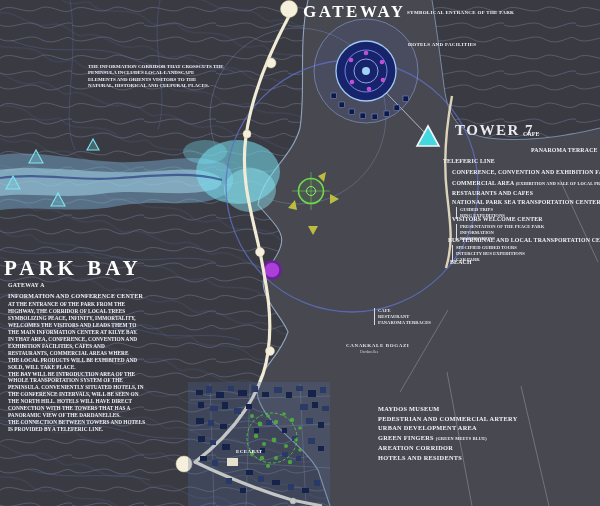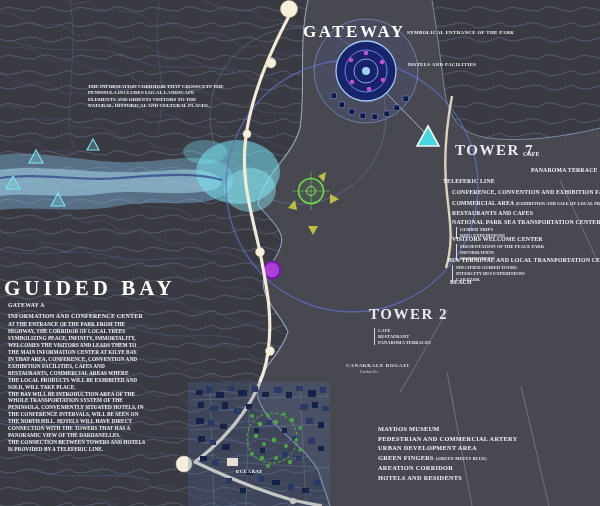--- a/index.html
+++ b/index.html
@@ -2,21 +2,21 @@
 <html><head>
 <meta charset="utf-8">
 <style>
   html,body{margin:0;padding:0;background:#222;}
   .stage{
     position:relative;width:600px;height:506px;overflow:hidden;
     background:#474850;
     font-family:"Liberation Serif",serif;
   }
   .stage svg{position:absolute;left:0;top:0;}
-  .lbl{position:absolute;color:#f1f1f5;white-space:nowrap;z-index:5;margin-top:20px;}
+  .lbl{position:absolute;color:#f1f1f5;white-space:nowrap;z-index:5;}
   .h-gateway{font-size:17px;font-weight:bold;letter-spacing:2.5px;color:#fff;}
   .h-tower{font-size:15px;font-weight:bold;letter-spacing:1.5px;color:#e9e9ef;}
   .h-kilye{font-size:21px;font-weight:bold;letter-spacing:4px;color:#fff;}
   .note{font-size:5px;font-weight:bold;letter-spacing:.3px;}
   .feat{font-size:5.8px;font-weight:bold;letter-spacing:.2px;}
   .tinynote{font-size:4.2px;font-weight:bold;}
   .sublist{border-left:.8px solid #d9d9e2;padding-left:3px;}
   .sub{font-size:4.6px;line-height:5.8px;font-weight:bold;color:#e4e4ec;}
   .para{font-size:5.3px;line-height:6.95px;font-weight:bold;white-space:pre-line;color:#eef0f6;}
   .southitem{font-size:6.3px;font-weight:bold;letter-spacing:.3px;line-height:9.6px;}
@@ -283,21 +283,21 @@
 
 <div class="lbl feat" style="left:448px;top:237px">BUS TERMINAL AND LOCAL TRANSPORTATION CENTER</div>
 <div class="lbl sublist" style="left:452px;top:245px">
   <div class="sub">SPECIFIED GUIDED TOURS</div>
   <div class="sub">INTERCITY BUS EXPEDITIONS</div>
   <div class="sub">CAR PARK</div>
 </div>
 
 <div class="lbl feat" style="left:450px;top:259px">BEACH</div>
 
-<div class="lbl h-kilye" style="left:4px;top:256px">GUIDED BAY</div>
+<div class="lbl h-kilye" style="left:4px;top:256px">PARK BAY</div>
 <div class="lbl note" style="left:8px;top:282px;font-size:5.8px">GATEWAY A</div>
 <div class="lbl feat" style="left:8px;top:293px;font-size:6px">INFORMATION AND CONFERENCE CENTER</div>
 <div class="lbl para" style="left:8px;top:301px">AT THE ENTRANCE OF THE PARK FROM THE
 HIGHWAY, THE CORRIDOR OF LOCAL TREES
 SYMBOLIZING PEACE, INFINITY, IMMORTALITY,
 WELCOMES THE VISITORS AND LEADS THEM TO
 THE MAIN INFORMATION CENTER AT KILYE BAY.
 IN THAT AREA, CONFERENCE, CONVENTION AND
 EXHIBITION FACILITIES, CAFES AND
 RESTAURANTS, COMMERCIAL AREAS WHERE
@@ -306,21 +306,20 @@
 THE BAY WILL BE INTRODUCTION AREA OF THE
 WHOLE TRANSPORTATION SYSTEM OF THE
 PENINSULA. CONVENIENTLY SITUATED HOTELS, IN
 THE CONFERENCE INTERVALS, WILL BE SEEN ON
 THE NORTH HILL. HOTELS WILL HAVE DIRECT
 CONNECTION WITH THE TOWERS THAT HAS A
 PANORAMIC VIEW OF THE DARDANELLES.
 THE CONNECTION BETWEEN TOWERS AND HOTELS
 IS PROVIDED BY A TELEFERIC LINE.</div>
 
-<div class="lbl h-tower" style="left:369px;top:286px">TOWER 2</div>
 <div class="lbl sublist" style="left:374px;top:308px">
   <div class="sub">CAFE</div>
   <div class="sub">RESTAURANT</div>
   <div class="sub">PANAROMA TERRACES</div>
 </div>
 
 <div class="lbl strait" style="left:346px;top:343px">CANAKKALE BOGAZI</div>
 <div class="lbl strait-sub" style="left:360px;top:350px">Dardanelles</div>
 
 <div class="lbl" style="left:378px;top:404px">

